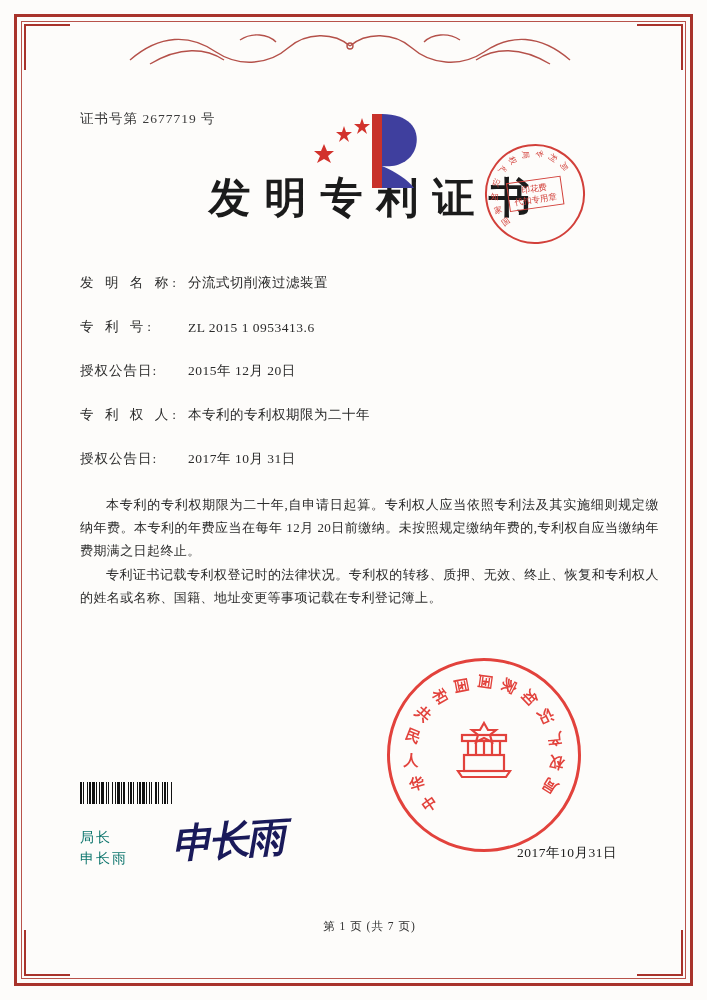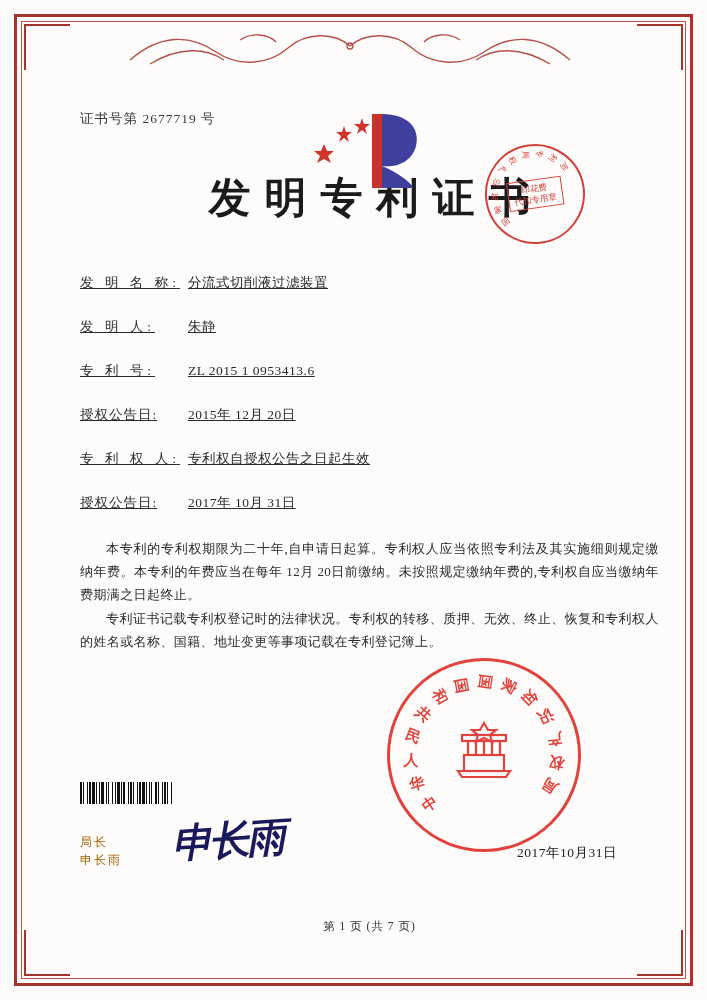--- a/index.html
+++ b/index.html
@@ -89,25 +89,24 @@
     margin-top: 42px;
     margin-left: 14px;
     font-family: "DejaVu Serif", serif;
     font-weight: 700;
   }
   .fields {
     margin-top: 48px;
   }
   .field-row {
     display: flex;
-    align-items: center;
+    align-items: flex-end;
     margin-bottom: 26px;
     font-size: 13.5px;
     color: #2b2b2b;
-    text-decoration: underline;
   }
   .field-label {
     width: 108px;
     flex: 0 0 108px;
     letter-spacing: 4px;
     white-space: nowrap;
   }
   .field-label.tight { letter-spacing: 1px; }
   .field-value {
     letter-spacing: .5px;
@@ -133,22 +132,22 @@
     height: 22px;
     display: flex;
     align-items: stretch;
   }
   .barcode i { display: block; background: #111; height: 100%; }
   
   .sign-block {
     position: absolute;
     left: 0;
     bottom: 74px;
-    font-size: 12px;
-    color: #a16207;
+    font-size: 14px;
+    color: #0f766e;
     line-height: 1.55;
     letter-spacing: 2px;
   }
   .signature-script {
     position: absolute;
     left: 92px;
     bottom: 76px;
     font-size: 40px;
     color: #1a1a5a;
     font-family: "DejaVu Serif", serif;
@@ -309,34 +308,30 @@
     </div>
 
     <div class="title">发明专利证书</div>
 
     <div class="fields">
       <div class="field-row">
         <div class="field-label">发 明 名 称:</div>
         <div class="field-value">分流式切削液过滤装置</div>
       </div>
       <div class="field-row">
-        <div class="field-label">发 明 人:</div>
-        <div class="field-value">朱静</div>
-      </div>
-      <div class="field-row">
         <div class="field-label">专 利 号:</div>
         <div class="field-value">ZL 2015 1 0953413.6</div>
       </div>
       <div class="field-row">
         <div class="field-label tight">授权公告日:</div>
         <div class="field-value">2015年 12月 20日</div>
       </div>
       <div class="field-row">
         <div class="field-label">专 利 权 人:</div>
-        <div class="field-value">专利权自授权公告之日起生效</div>
+        <div class="field-value">本专利的专利权期限为二十年</div>
       </div>
       <div class="field-row">
         <div class="field-label tight">授权公告日:</div>
         <div class="field-value">2017年 10月 31日</div>
       </div>
     </div>
 
     <div class="paragraphs">
       <p>本专利的专利权期限为二十年,自申请日起算。专利权人应当依照专利法及其实施细则规定缴纳年费。本专利的年费应当在每年 12月 20日前缴纳。未按照规定缴纳年费的,专利权自应当缴纳年费期满之日起终止。</p>
       <p>专利证书记载专利权登记时的法律状况。专利权的转移、质押、无效、终止、恢复和专利权人的姓名或名称、国籍、地址变更等事项记载在专利登记簿上。</p>

